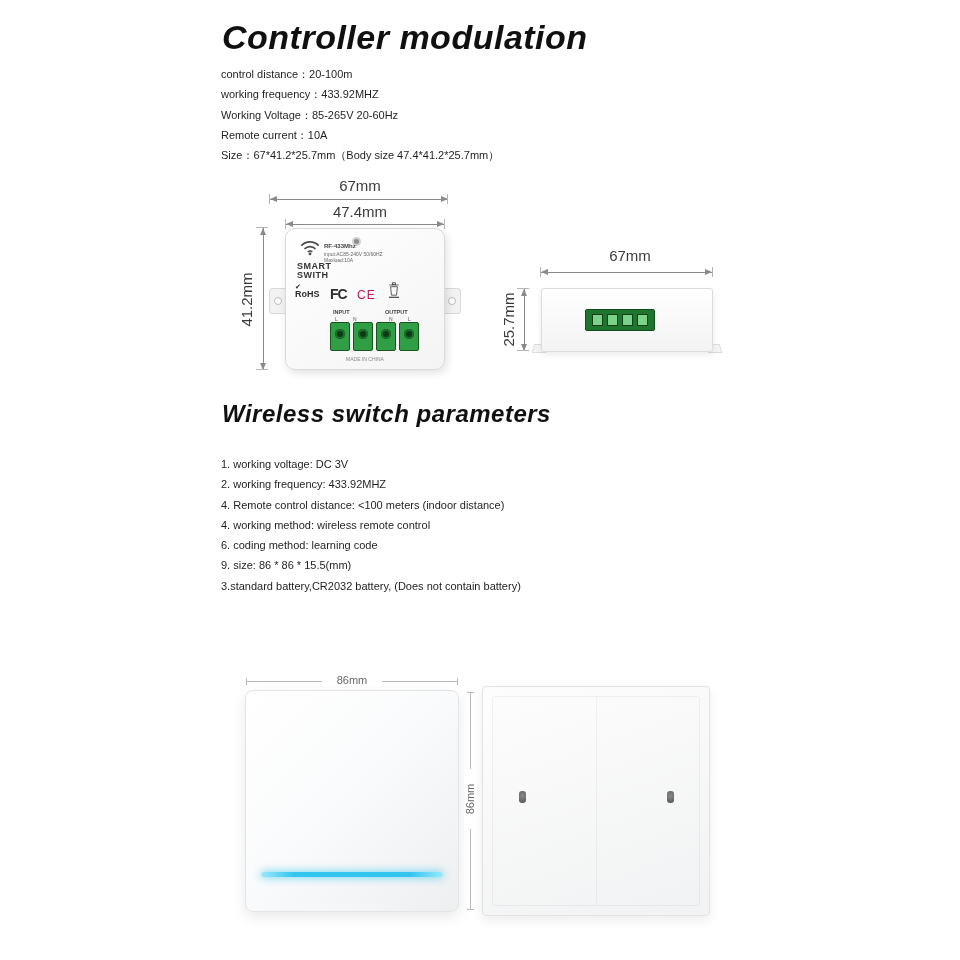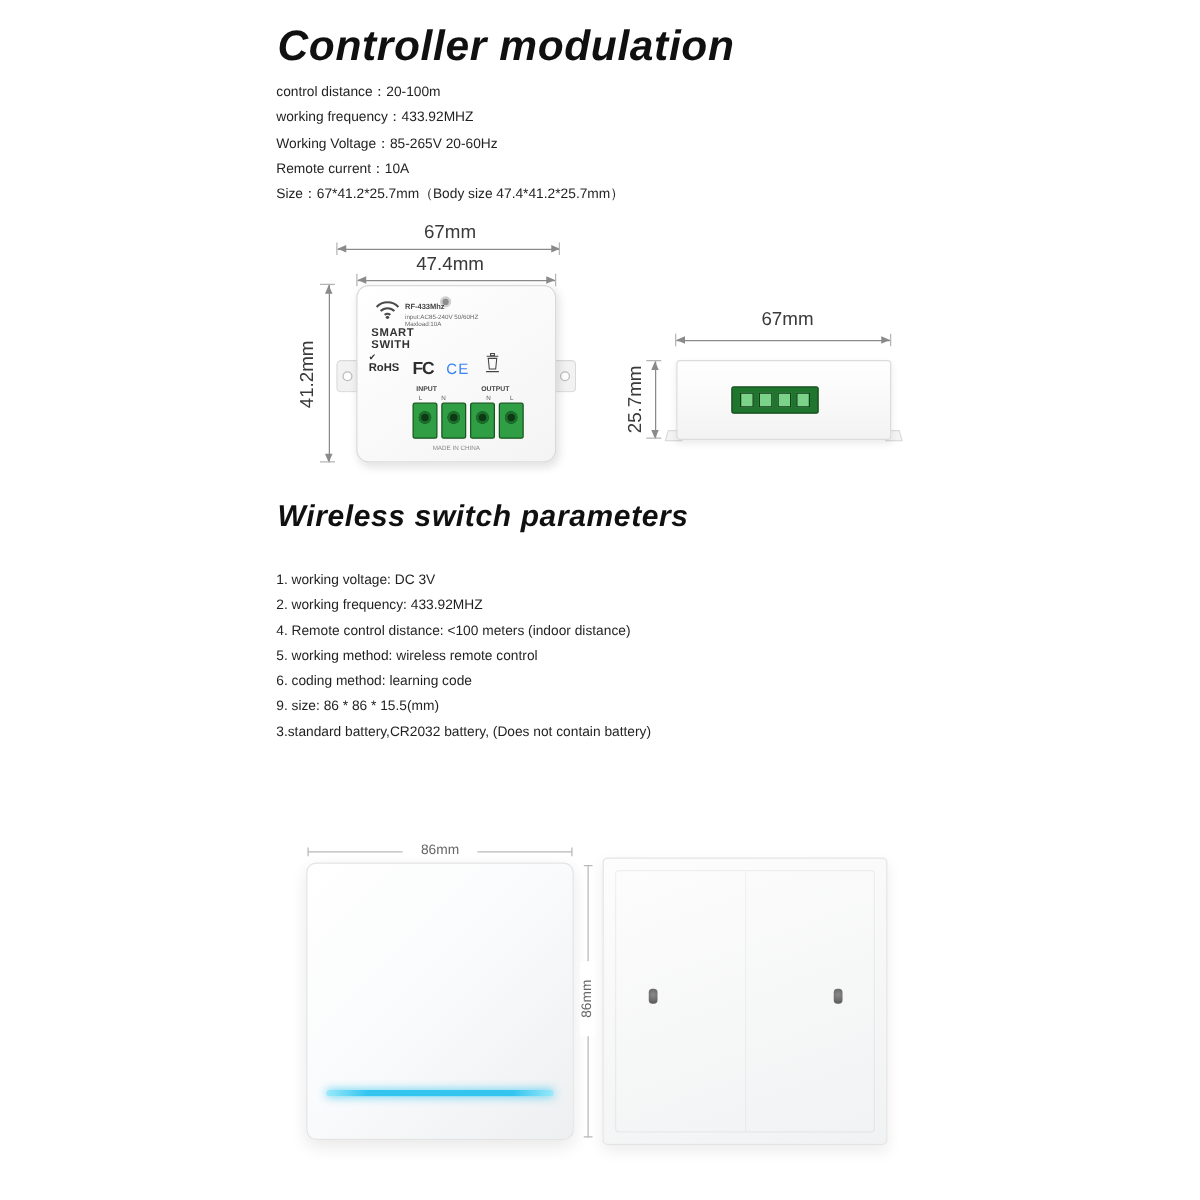--- a/index.html
+++ b/index.html
@@ -53,21 +53,21 @@
   .screw { position:absolute; left:352px; top:237px; width:9px; height:9px; border-radius:50%;
     background:#8c8c8c; border:2px solid #cfcfcf; }
   .wifi-icon { position:absolute; left:299px; top:238px; }
   .dev-text  { position:absolute; font-size:6px; font-weight:bold; color:#444; }
   .dev-text2 { position:absolute; font-size:5px; color:#666; }
   .brand { position:absolute; left:297px; font-size:9px; font-weight:700; color:#333; line-height:9px; letter-spacing:.5px; }
   .rohs-wrap { position:absolute; left:295px; top:283px; width:28px; text-align:left; color:#2d2d2d; }
   .rohs-check { font-size:7px; line-height:7px; }
   .rohs-text  { font-size:9px; font-weight:bold; line-height:9px; }
   .fcc-mark { position:absolute; left:330px; top:286px; font-size:14px; font-weight:900; letter-spacing:-1px; color:#2d2d2d; }
-  .ce-mark  { position:absolute; left:357px; top:288px; font-size:12px; letter-spacing:1px; color:#3b82f6; }
+  .ce-mark  { position:absolute; left:357px; top:288px; font-size:12px; letter-spacing:1px; color:#be185d; }
   .bin-icon { position:absolute; left:388px; top:282px; }
   .tlabel { position:absolute; font-size:5.5px; font-weight:bold; color:#444; }
   .tpins  { position:absolute; font-size:5px; color:#555; letter-spacing:7px; }
   .made-in { position:absolute; left:285px; top:356px; width:160px; text-align:center; font-size:5px; color:#888; }
   .terms { position:absolute; left:330px; top:322px; display:flex; gap:3px; }
   .term { width:20px; height:29px; background:#2f9e44; border:1px solid #17571f; border-radius:2px; position:relative; }
   .term::after { content:""; position:absolute; left:4px; top:6px; width:10px; height:10px; border-radius:50%;
     background:#0d3a14; box-shadow:inset 0 0 0 2px #1c6f2b; }
 
   
@@ -198,21 +198,21 @@
     <div class="sterm"></div>
     <div class="sterm"></div>
   </div>
 
   <h1 class="title wireless">Wireless switch parameters</h1>
 
   <div class="spec-block wireless">
     <div>1. working voltage: DC 3V</div>
     <div>2. working frequency: 433.92MHZ</div>
     <div>4. Remote control distance: &lt;100 meters (indoor distance)</div>
-    <div>5. working method: wireless remote control</div>
+    <div>4. working method: wireless remote control</div>
     <div>6. coding method: learning code</div>
     <div>9. size: 86 * 86 * 15.5(mm)</div>
     <div>3.standard battery,CR2032 battery, (Does not contain battery)</div>
   </div>
 
   <div class="mline-h" style="left:246px;top:681px;width:212px;"></div>
   <div class="dim-text-sm" style="left:322px;top:674px;width:60px;">86mm</div>
 
   <div class="mline-v" style="left:470px;top:692px;height:218px;"></div>
   <div class="dim-text-sm rot" style="left:440px;top:793px;width:60px;">86mm</div>

